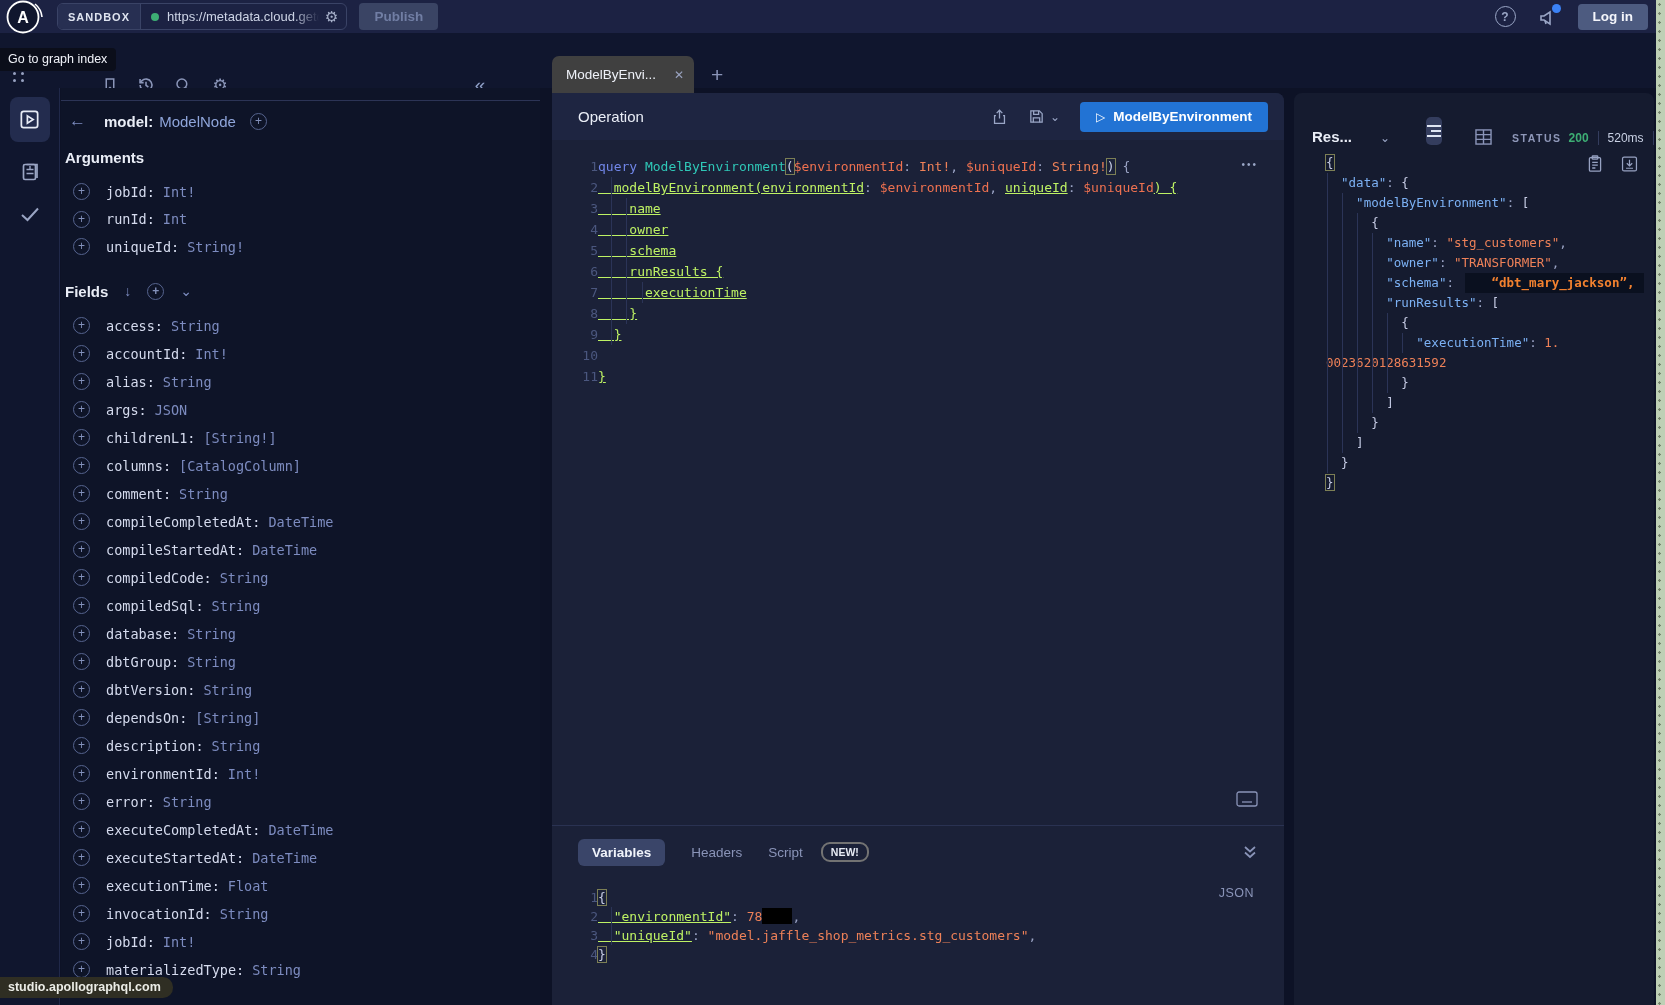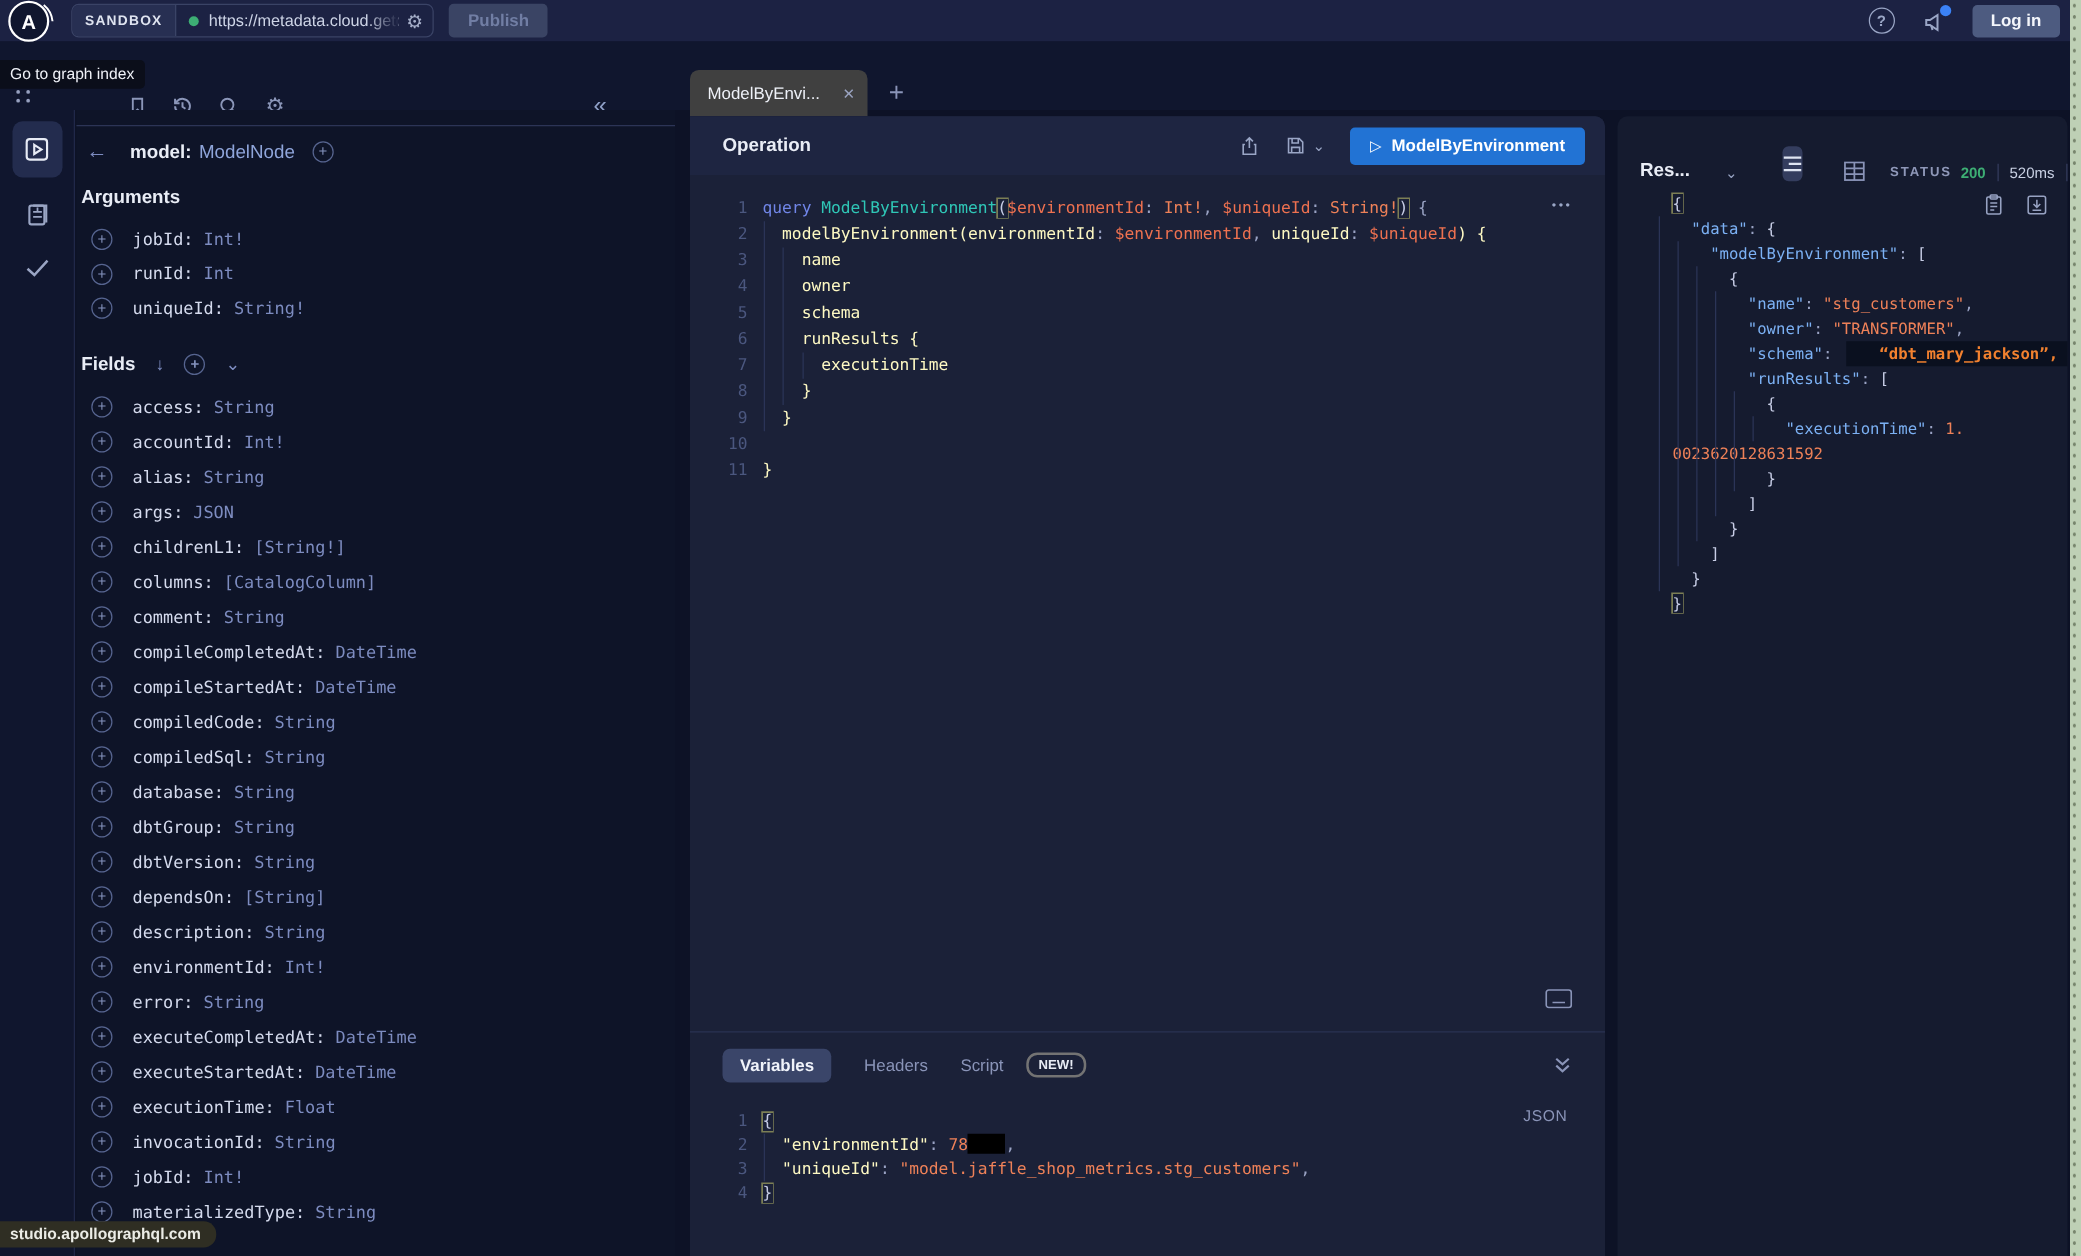--- a/index.html
+++ b/index.html
@@ -57,40 +57,40 @@
 
   
   .opcol { position:absolute; left:552px; top:56px; width:732px; bottom:0; }
   .tabrow { position:absolute; left:0; top:0; height:37px; display:flex; align-items:center; }
   .tab { width:142px; height:37px; background:#404040; border-radius:7px 7px 0 0; display:flex; align-items:center; padding:0 10px 0 14px; }
   .tab-label { font-size:13.5px; color:#eef1f8; white-space:nowrap; overflow:hidden; flex:1; }
   .tab-x { color:#9aa3c0; font-size:12px; margin-left:8px; }
   .newtab { color:#8a94b8; font-size:21px; margin-left:17px; }
   .oppanel { position:absolute; left:0; top:37px; right:0; bottom:0; background:#1b2138; border-radius:0 8px 0 0; }
   .ophead { height:47px; background:#1e2541; border-radius:0 8px 0 0; display:flex; align-items:center; padding:0 16px 0 26px; }
-  .ophead-title { font-size:15px; font-weight:bold; color:#e9edf6; flex:1; }
+  .ophead-title { font-size:15px; font-weight:normal; color:#e9edf6; flex:1; }
   .headicon { color:#9aa6c6; margin-left:20px; display:flex; align-items:center; }
   .save-chev { color:#9aa6c6; font-size:12px; margin-left:5px; }
   .runbtn { margin-left:20px; height:30px; padding:0 16px; background:var(--accent,#2273d4); border:none; border-radius:4px; color:#fff; font-size:13.5px; font-weight:bold; display:flex; align-items:center; gap:8px; }
   .runplay { font-size:12px; font-weight:normal; }
   .opcode { position:absolute; left:0; top:47px; right:0; bottom:180px; padding-top:16px; overflow:hidden; }
   .cl { display:flex; white-space:pre; }
   .opcode .cl { height:21px; line-height:21px; font-size:13px; }
   .ln { flex:none; width:46px; text-align:right; color:#4b577f; }
-  .lc { margin-left:12px; }
+  .lc { }
   .guide { position:absolute; width:1px; background:#2b3457; }
   .more-dots { position:absolute; right:26px; top:66px; color:#9aa6c6; font-size:10px; letter-spacing:2px; }
   .kbd-icon { position:absolute; right:26px; bottom:198px; }
 
   
   .tk-k { color:#7186e8; }
   .tk-o { color:#2fc7b7; }
   .tk-v { color:#ee7150; }
   .tk-t { color:#ee8158; }
-  .tk-p { color:#fef9c3; }
+  .tk-p { color:#bef264;text-decoration:underline; }
   .tk-pn { color:#9aa3c4; }
   .tk-s { color:#ee8158; }
   .tk-key { color:#7cb1f4; }
   .tk-b { color:#c7cde6; }
   .tk-m { color:#c7cde6; box-shadow:0 0 0 1px #7c7f55; }
   .tk-mb { color:#c7cde6; box-shadow:0 0 0 1px #7c7f55; }
   .tk-rd { display:inline-block; width:30px; height:16px; background:#000; vertical-align:-3px; }
   .tk-hl { background:#0a101f; color:#f2812f; font-weight:bold; padding:2px 10px 3px 26px; margin-left:4px; }
 
   

